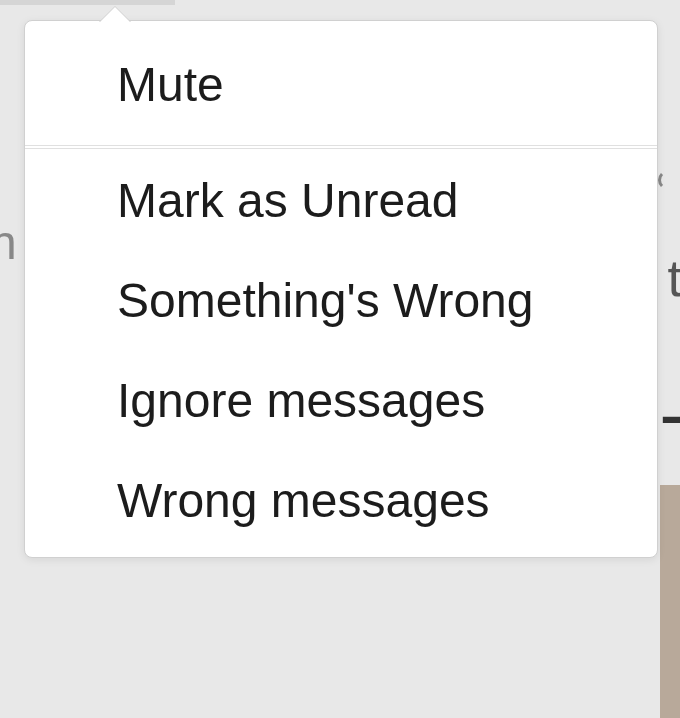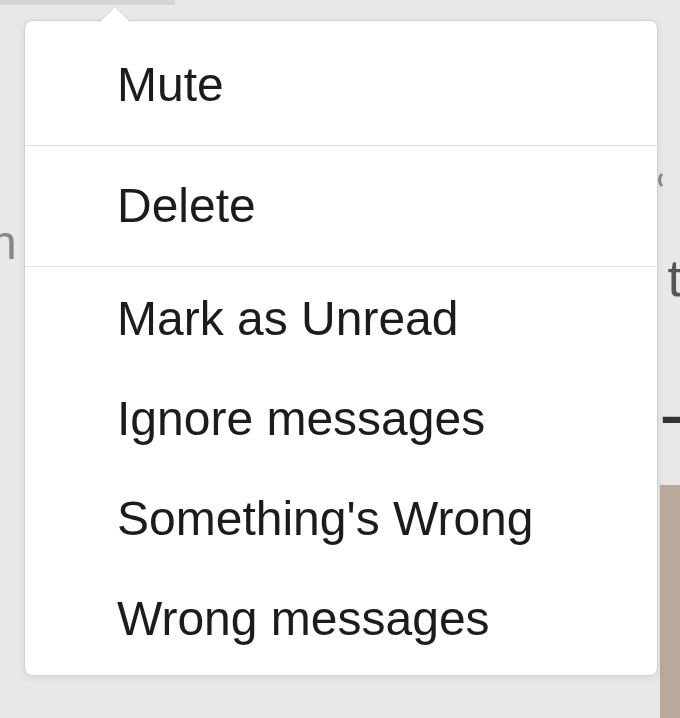--- a/index.html
+++ b/index.html
@@ -142,34 +142,31 @@
 
 <div class="dropdown">
   <div class="dropdown-pointer"></div>
 
   <div class="menu-item">
     <span>Mute</span>
   </div>
 
   <div class="divider"></div>
 
-  <div class="menu-item">
-    <span>Delete</span>
-  </div>
 
   <div class="divider"></div>
 
   <div class="menu-item tight">
     <span>Mark as Unread</span>
   </div>
 
   <div class="menu-item tight">
-    <span>Ignore messages</span>
+    <span>Something's Wrong</span>
   </div>
 
   <div class="menu-item tight">
-    <span>Something's Wrong</span>
+    <span>Ignore messages</span>
   </div>
 
   <div class="menu-item tight">
     <span>Wrong messages</span>
   </div>
 </div>
 
 </body></html>

